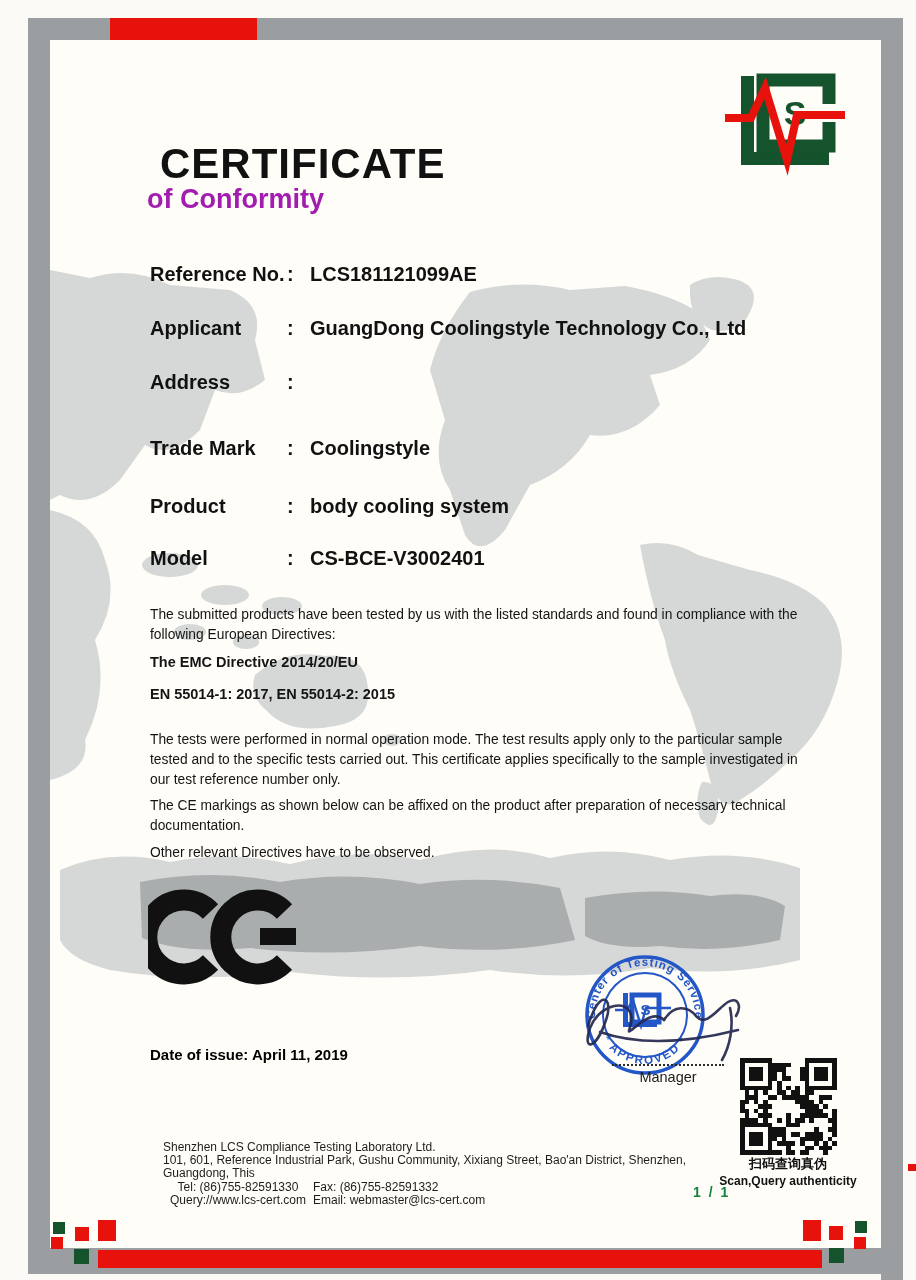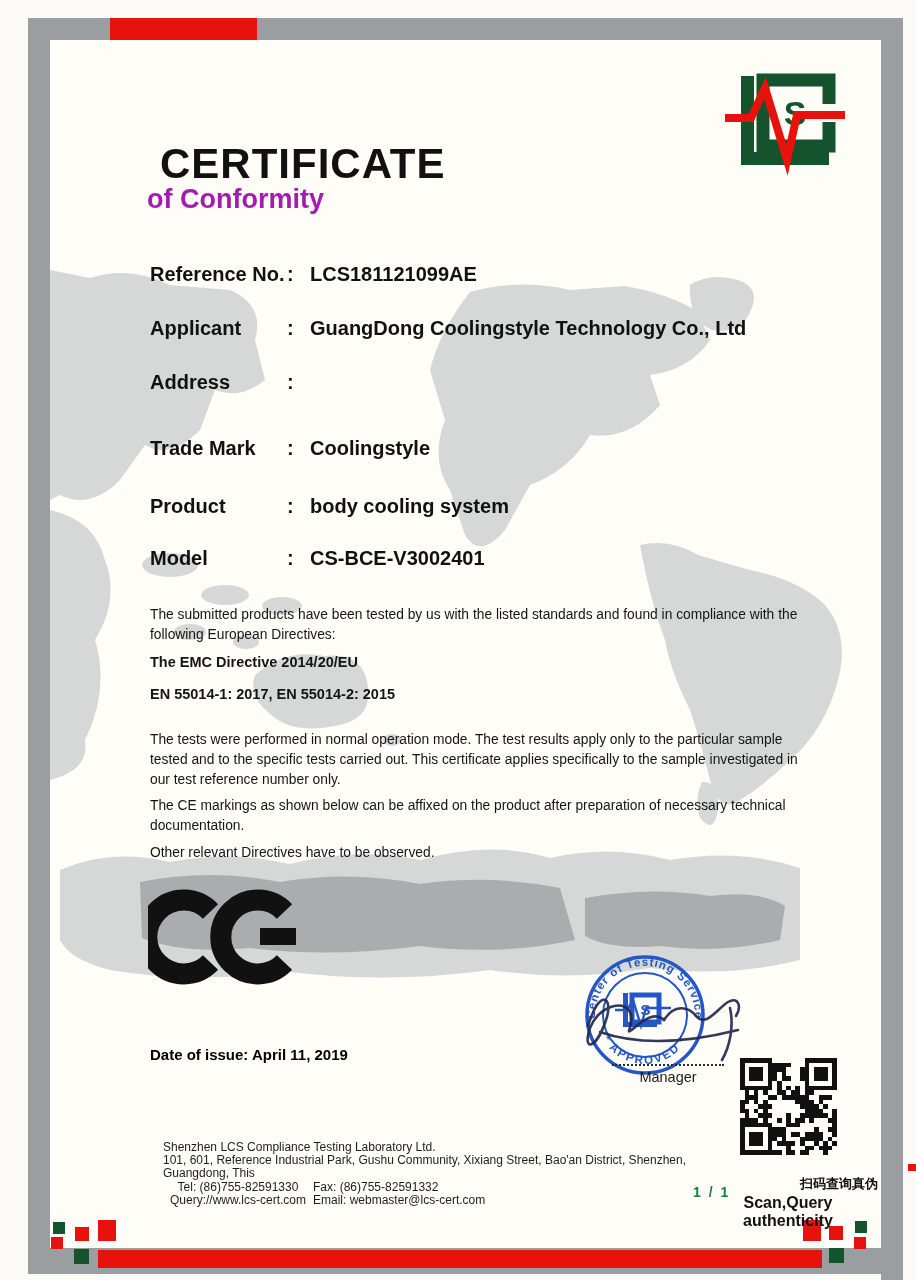--- a/index.html
+++ b/index.html
@@ -45,22 +45,22 @@
 
   
   #stamp { left:583px; top:953px; position:absolute; z-index:6; }
   #signature { left:570px; top:968px; position:absolute; z-index:7; }
   #manager-line { left:612px; top:1064px; width:112px; position:absolute; z-index:7; border-bottom:2px dotted #2a2a2a; }
   #manager-title { left:612px; top:1069px; width:112px; position:absolute; z-index:7; text-align:center; font-size:14.5px; color:#1c1c1c; }
 
   
   #qr-block { left:698px; top:1058px; width:180px; position:absolute; z-index:6; text-align:center; }
   #qr-svg { display:block; margin:0 auto; }
-  #qr-caption-cn { font-size:13px; font-weight:bold; margin-top:20px; color:#111;text-align:right; }
-  #qr-caption-en { font-size:16px; font-weight:bold; margin-top:1px; color:#111; }
+  #qr-caption-cn { font-size:13px; font-weight:bold; margin-top:0; color:#111; }
+  #qr-caption-en { font-size:12px; font-weight:bold; margin-top:1px; color:#111; }
 
   
   #footer { left:163px; top:1141px; width:545px; position:absolute; z-index:5; font-size:12px; line-height:13.2px; color:#1d1d1d; }
   .footer-cols { display:flex;text-align:center; }
   .footer-col-a { width:150px; }
 
   #page-number { left:693px; top:1184px; position:absolute; z-index:5; font-size:14px; font-weight:bold; letter-spacing:2px; color:#15803d; }
 
   #edge-tick { left:908px; top:1164px; width:8px; height:7px; position:absolute; z-index:5; }
 </style>

